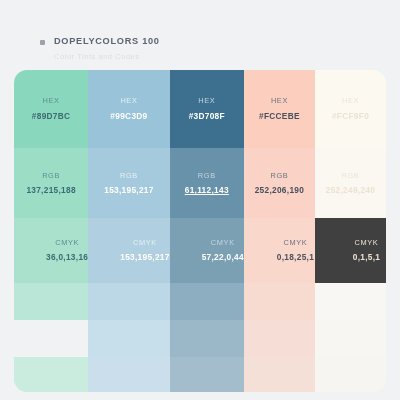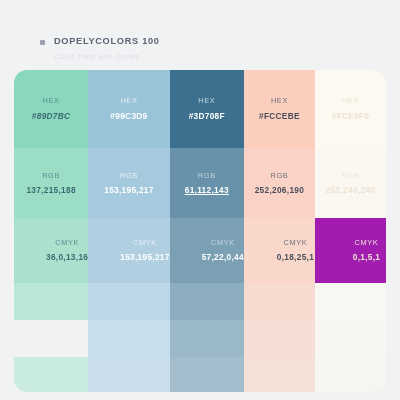--- a/index.html
+++ b/index.html
@@ -64,21 +64,21 @@
       <span class="bullet"></span>
       <span class="title">DOPELYCOLORS 100</span>
     </div>
     <div class="subtitle">Color Tints and Codes</div>
   </div>
 
   <div class="palette" id="palette">
       <div class="col">
         <div class="band info h-hex" style="background: rgb(137, 215, 188);">
           <div class="band-label" style="color: rgb(93, 143, 144);">HEX</div>
-          <div class="band-value" style="color: rgb(60, 107, 114); font-style: italic;">#89D7BC</div>
+          <div class="band-value" style="color: rgb(60, 107, 114);">#89D7BC</div>
         </div>
         <div class="band info h-rgb" style="background: rgb(156, 221, 198);">
           <div class="band-label" style="color: rgb(93, 143, 144);">RGB</div>
           <div class="band-value" style="color: rgb(60, 107, 114);">137,215,188</div>
         </div>
         <div class="band info h-cmyk" style="background: rgb(169, 225, 205);">
           <div class="band-label" style="color: rgb(93, 143, 144);">CMYK</div>
           <div class="band-value" style="color: rgb(60, 107, 114); text-align: right;">36,0,13,16</div>
         </div>
         <div class="band h-t1" style="background: rgb(185, 230, 215);"></div>
@@ -138,21 +138,21 @@
       </div>
       <div class="col">
         <div class="band info h-hex" style="background: rgb(252, 249, 240); text-align: center;">
           <div class="band-label" style="color: rgb(236, 228, 214);">HEX</div>
           <div class="band-value" style="color: rgb(236, 226, 211);">#FCF9F0</div>
         </div>
         <div class="band info h-rgb" style="background: rgb(251, 248, 241);">
           <div class="band-label" style="color: rgb(236, 228, 214);">RGB</div>
           <div class="band-value" style="color: rgb(236, 226, 211);">252,249,240</div>
         </div>
-        <div class="band info h-cmyk" style="background: #a21caf;">
+        <div class="band info h-cmyk" style="background: #404040;">
           <div class="band-label" style="color: rgb(236, 228, 214);">CMYK</div>
           <div class="band-value" style="color: rgb(236, 226, 211);">0,1,5,1</div>
         </div>
         <div class="band h-t1" style="background: rgb(249, 247, 243);"></div>
         <div class="band h-t2" style="background: rgb(248, 246, 243);"></div>
         <div class="band h-t3" style="background: rgb(247, 245, 242);"></div>
       </div>
     </div>
 
 </div>

